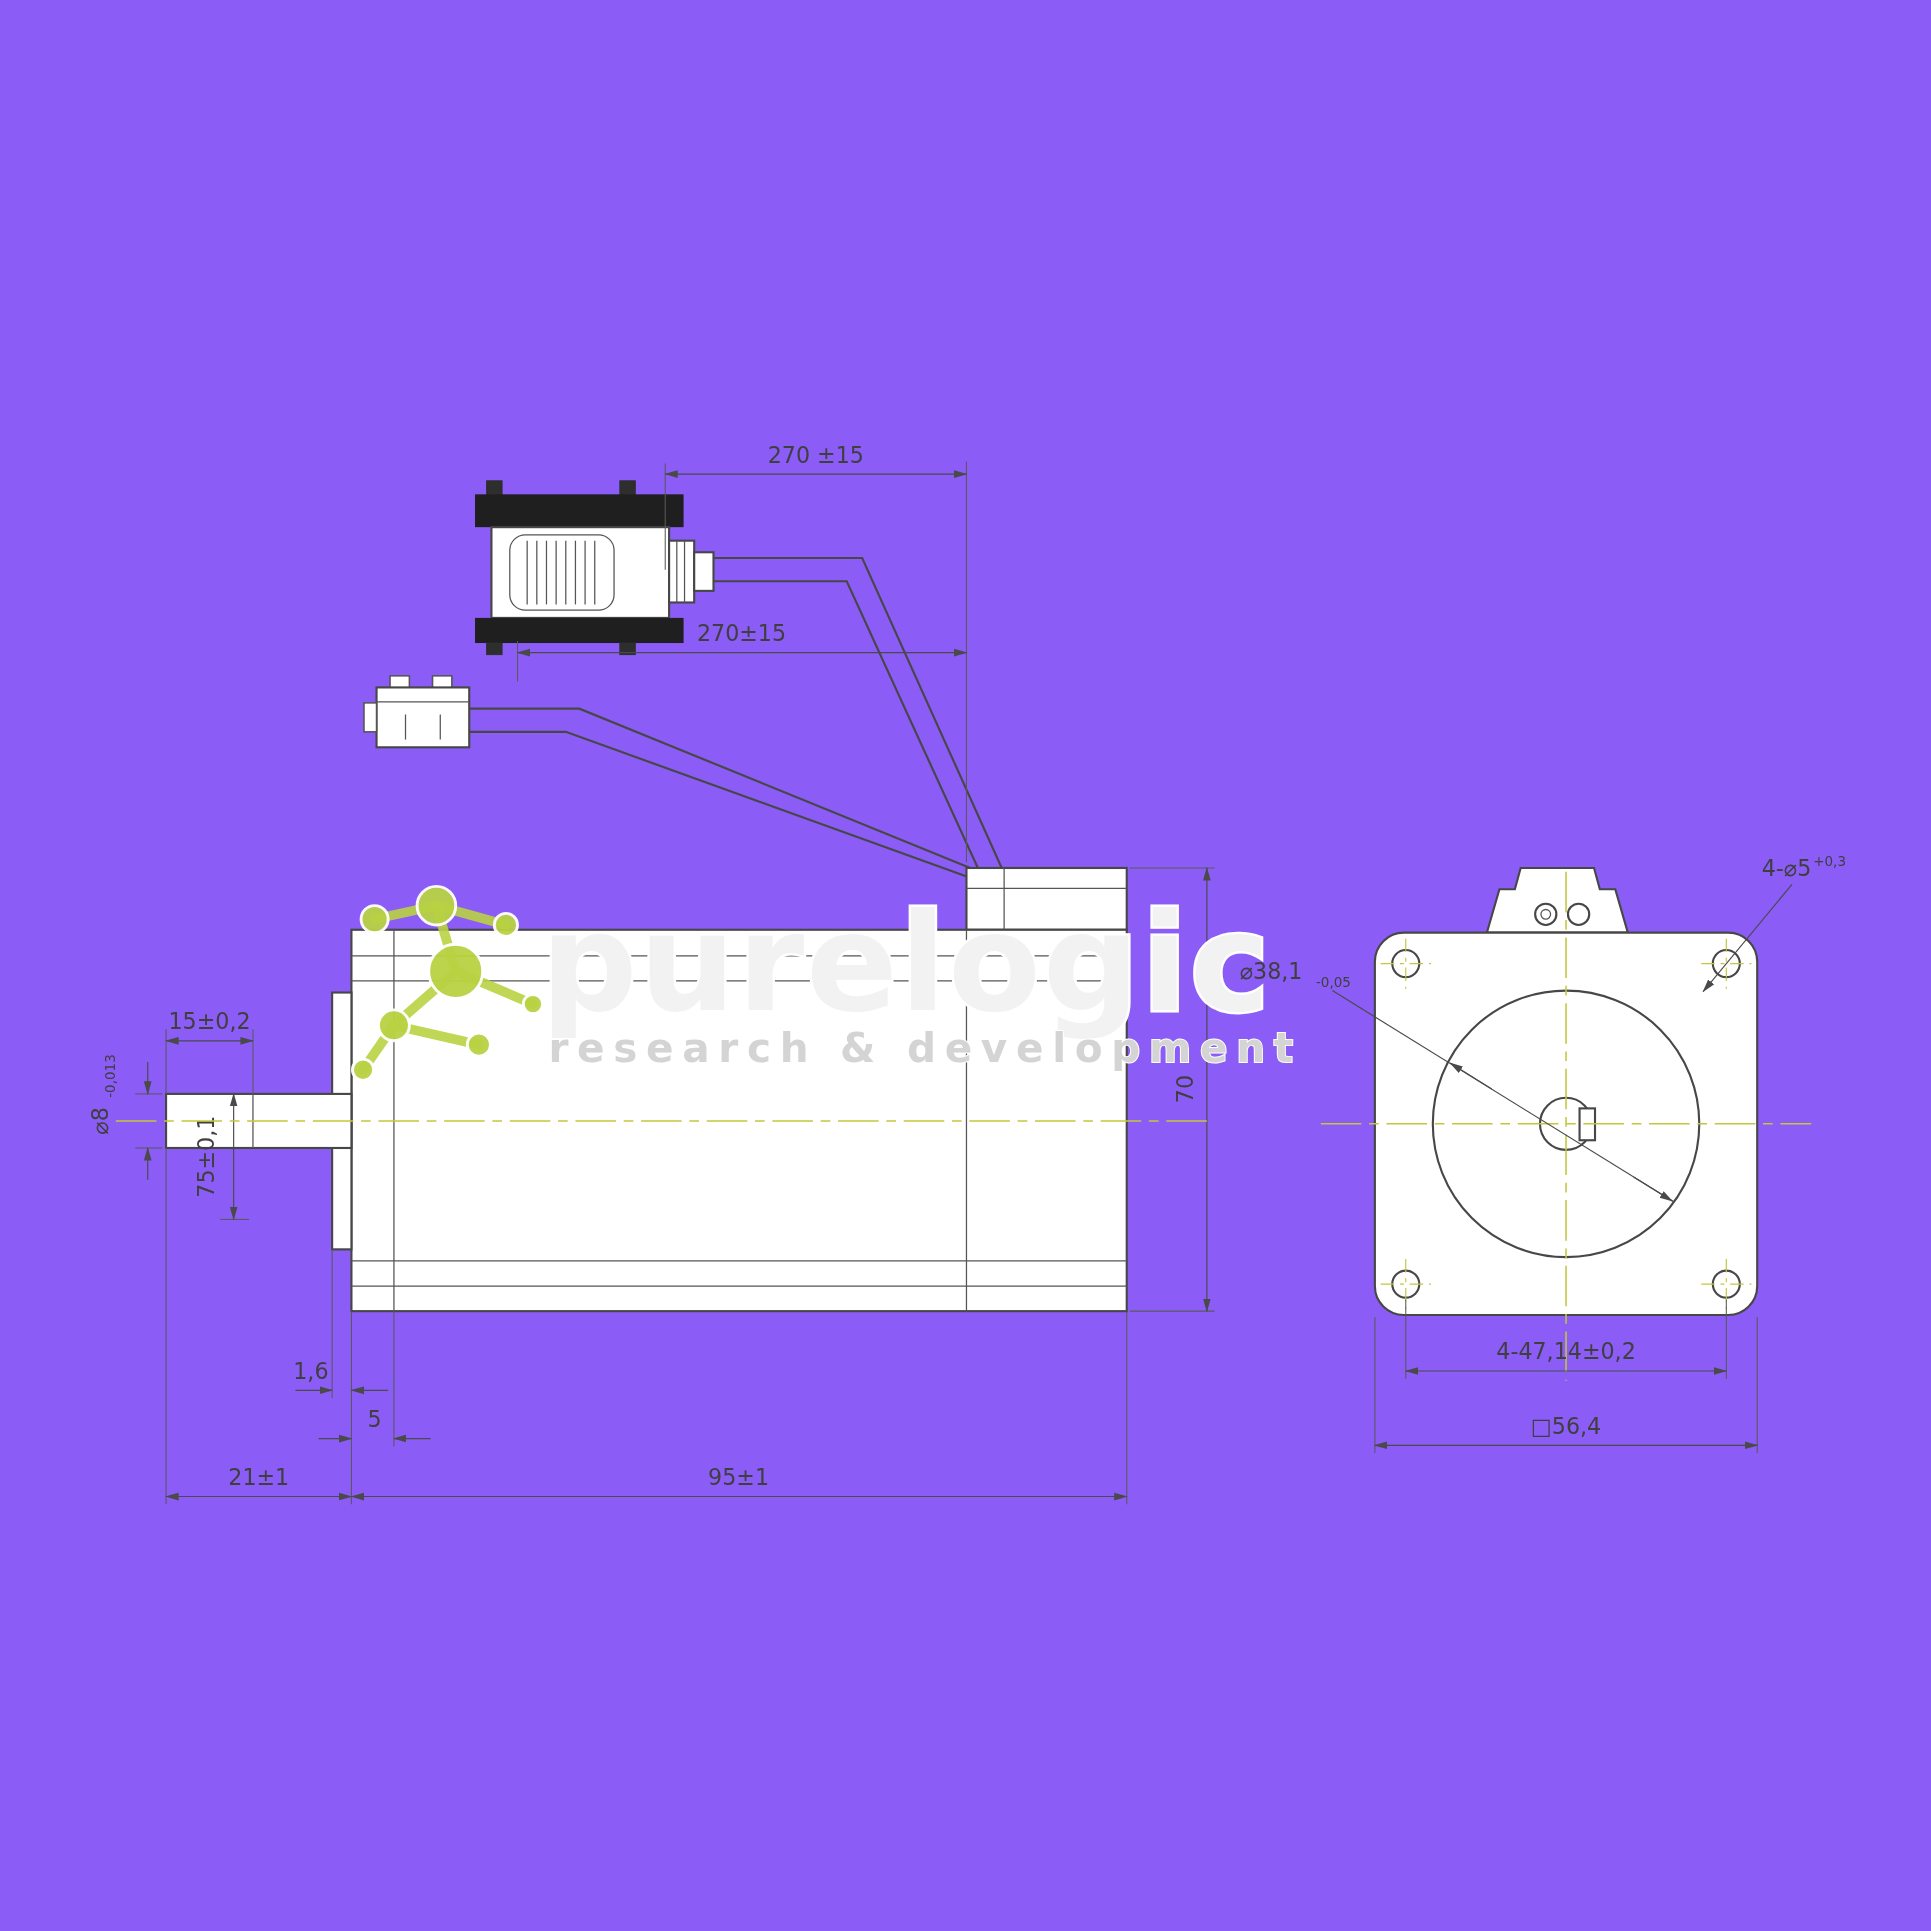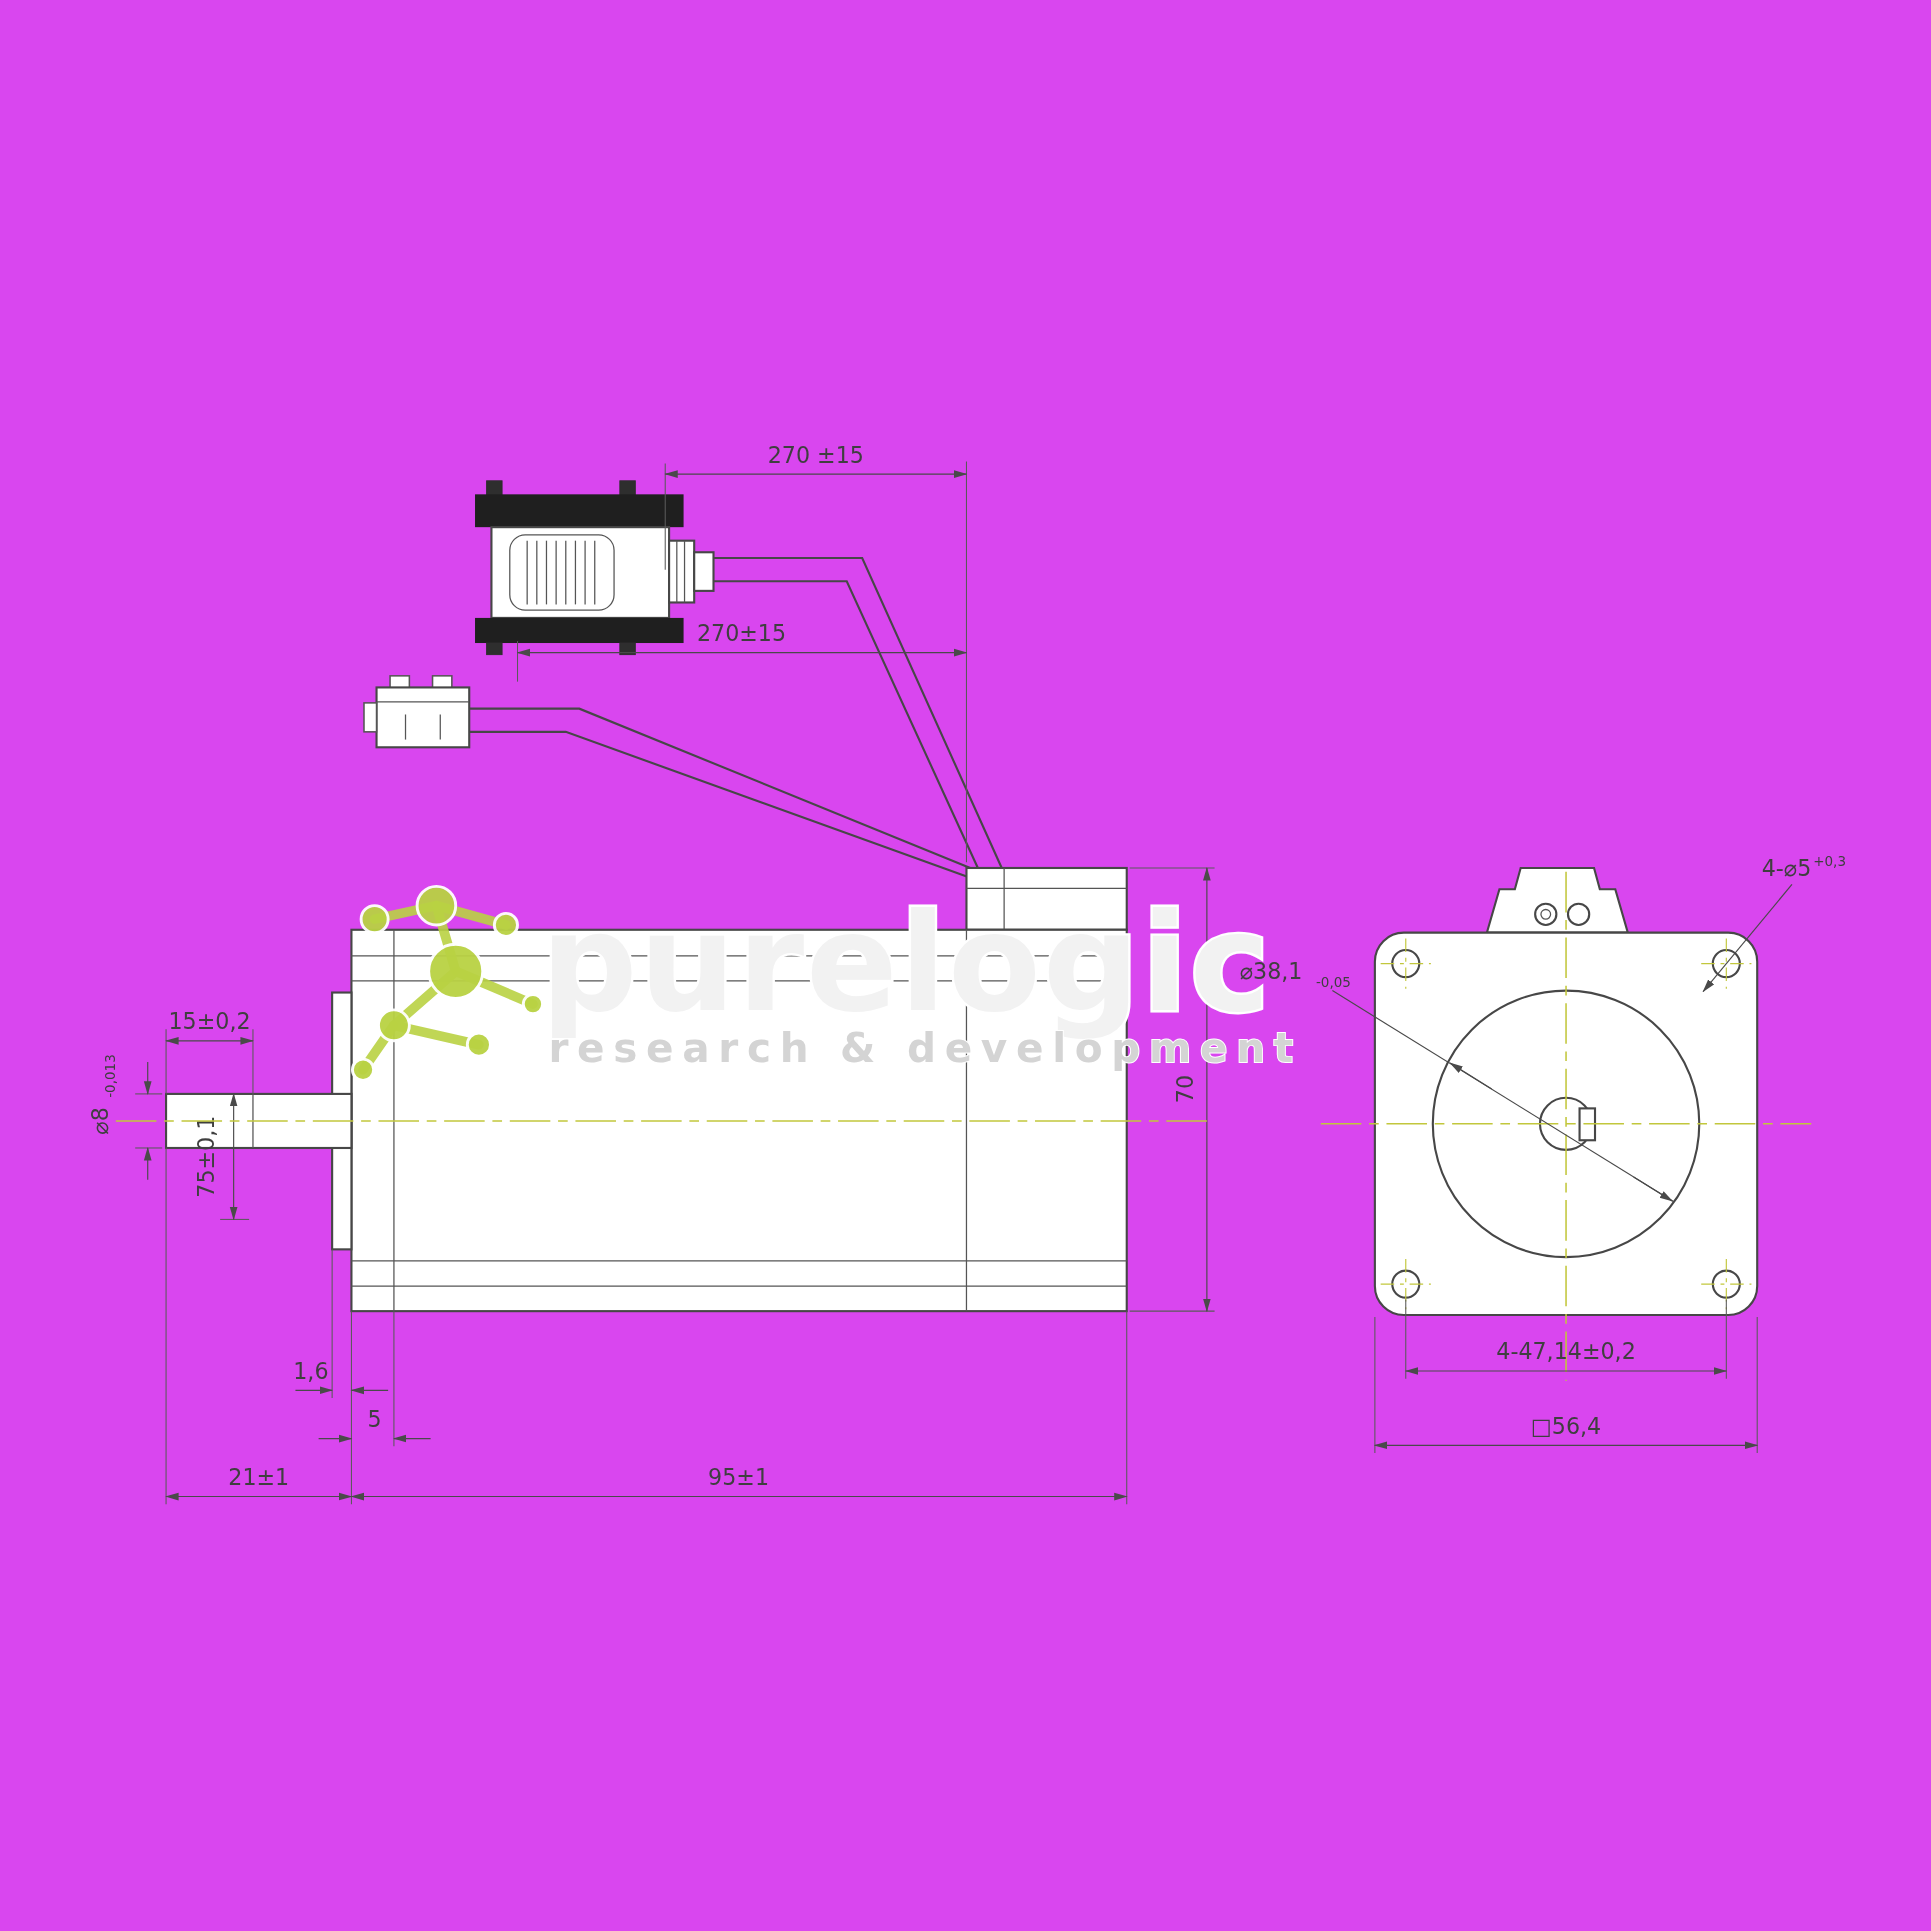--- a/index.html
+++ b/index.html
@@ -1,16 +1,16 @@
 <!DOCTYPE html>
 <html><head>
 <meta charset="utf-8">
 <style>
   html,body{margin:0;padding:0;background:#ffffff;}
-  .sheet{width:1931px;height:1931px;background:#d946ef;position:relative;overflow:hidden;}
+  .sheet{width:1931px;height:1931px;background:#8b5cf6;position:relative;overflow:hidden;}
   svg{display:block;}
   .ln   {stroke:#474747;stroke-width:2.2;fill:none;}
   .lnf  {stroke:#474747;stroke-width:2.2;fill:#ffffff;}
   .lnt  {stroke:#555555;stroke-width:1.3;fill:none;}
   .lntf {stroke:#555555;stroke-width:1.6;fill:#ffffff;}
   .blk  {fill:#1f1f1f;stroke:none;}
   .blk2 {fill:#2e2e2e;stroke:#2e2e2e;}
   .dim  {stroke:#4a4a4a;stroke-width:1.2;fill:none;}
   .ext  {stroke:#5a5a5a;stroke-width:1.1;fill:none;}
   .cl   {stroke:#c2c73c;stroke-width:1.6;fill:none;stroke-dasharray:42 8 10 8;}

